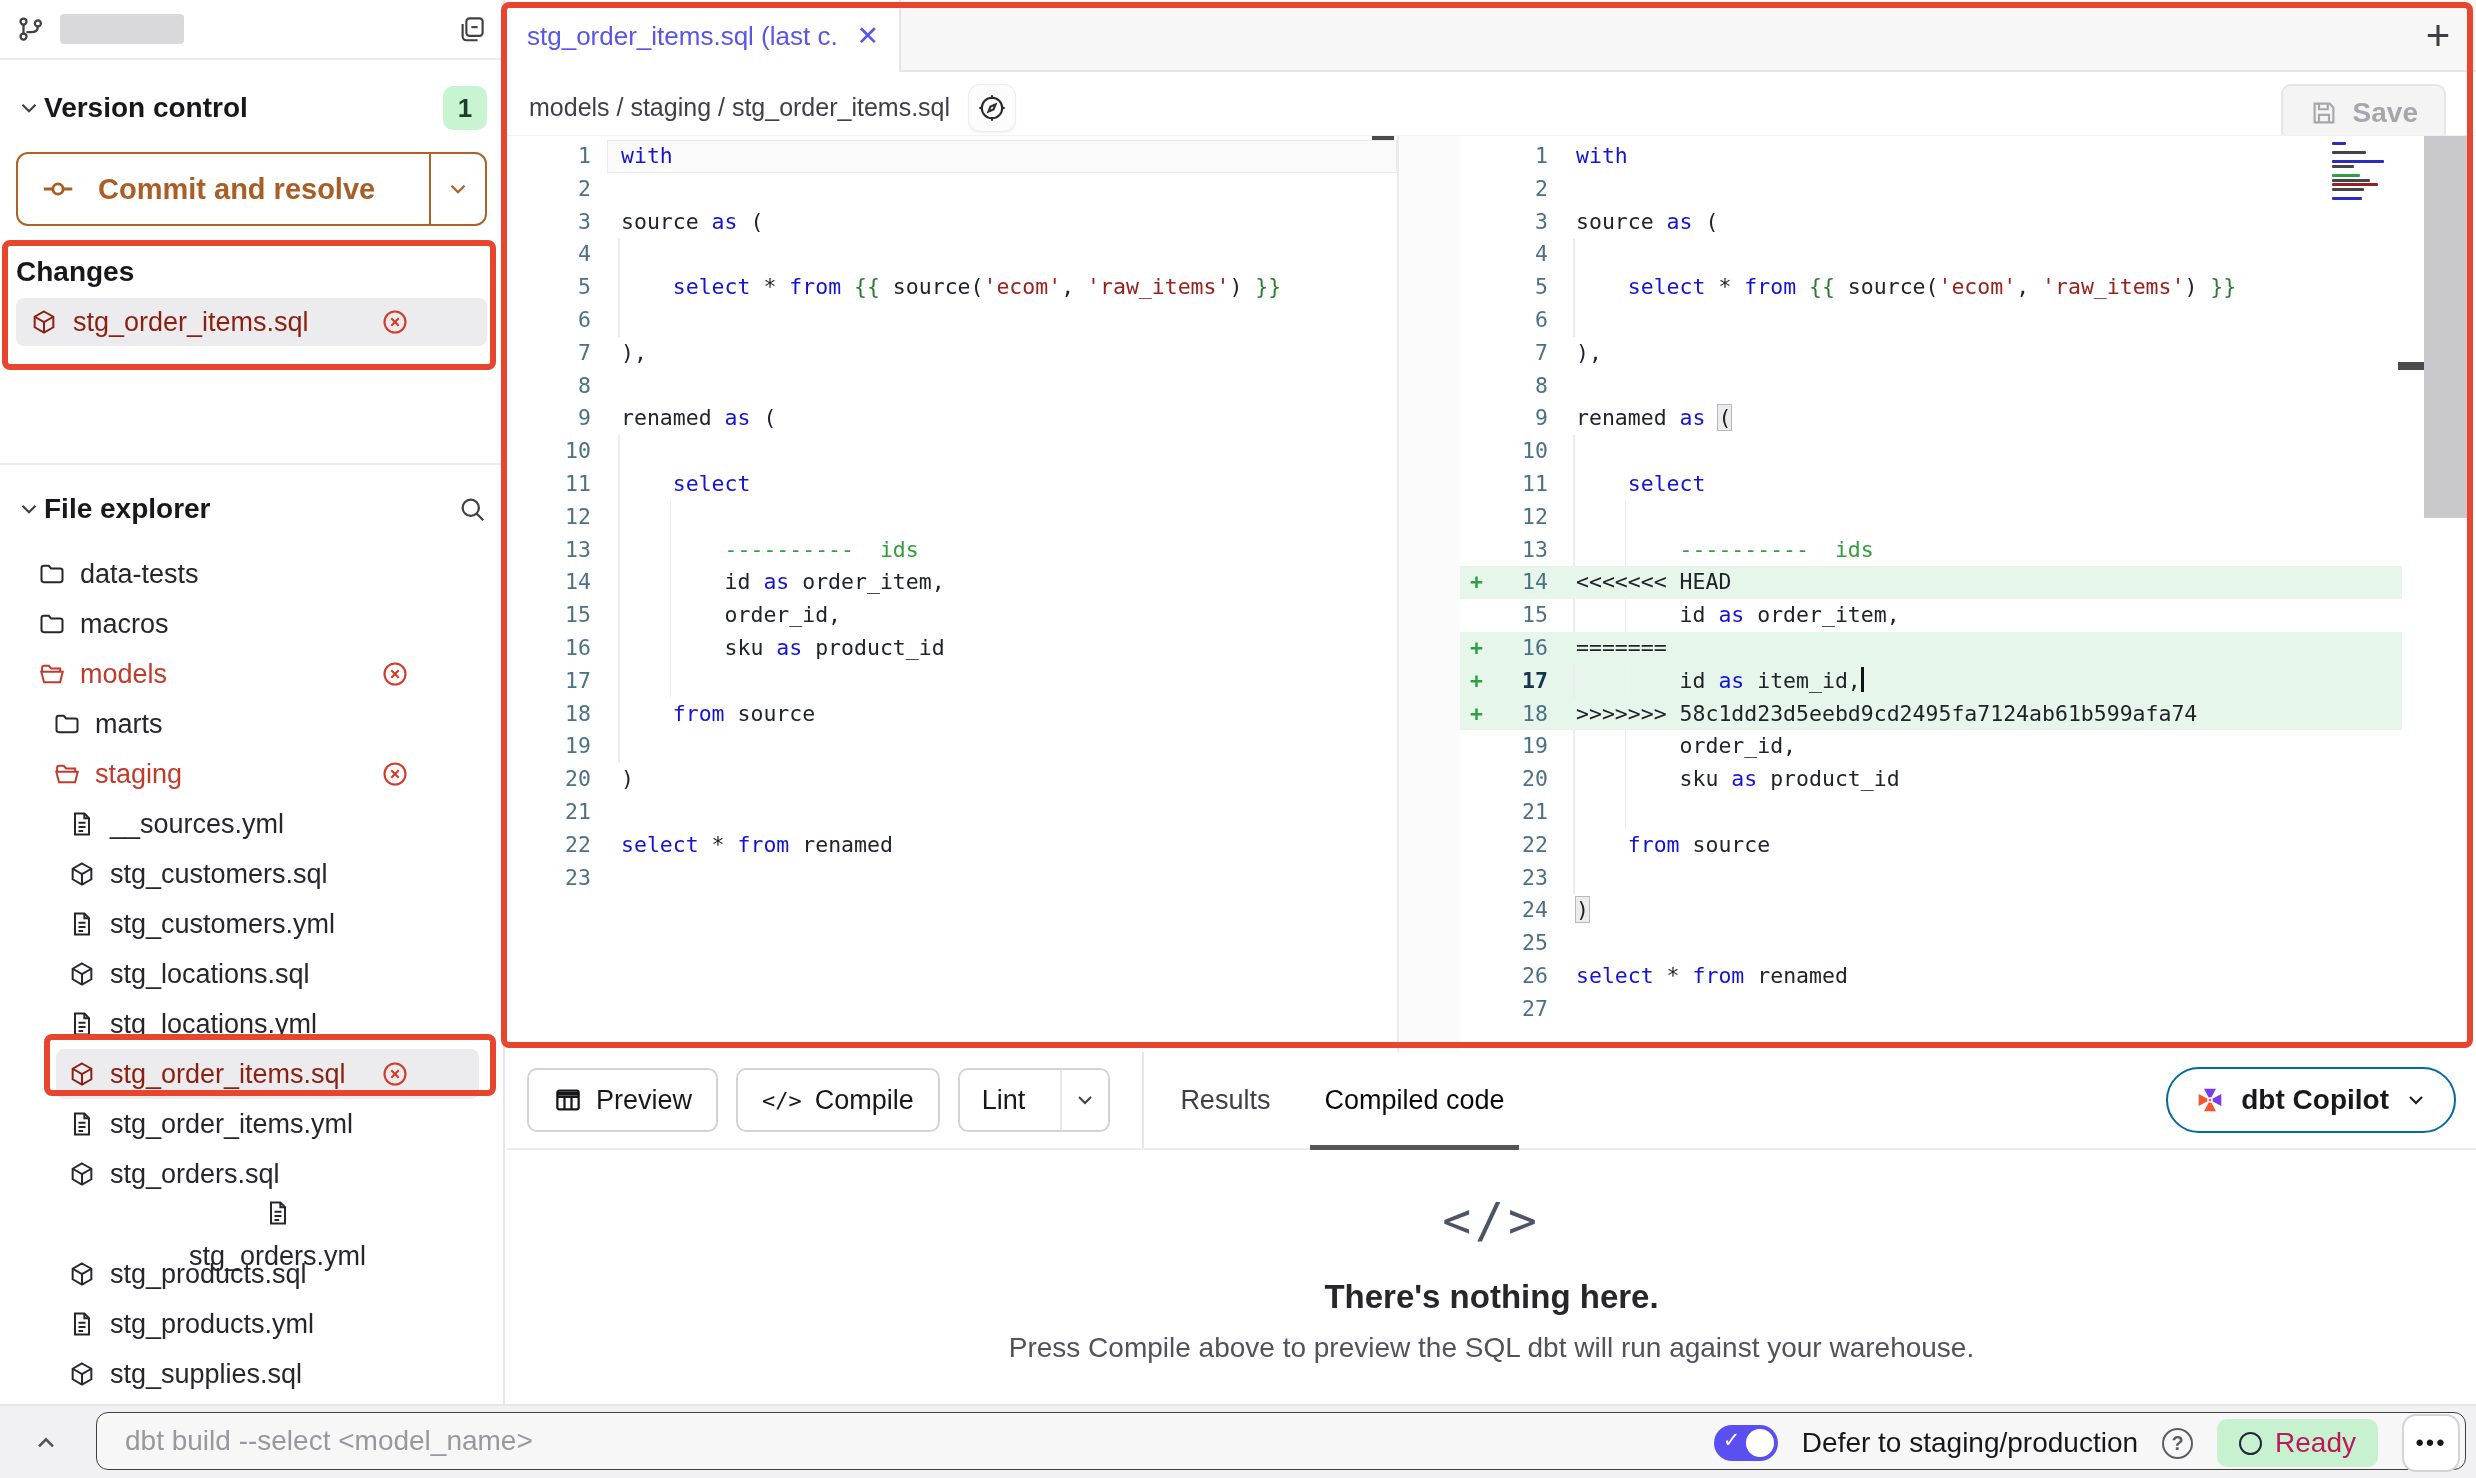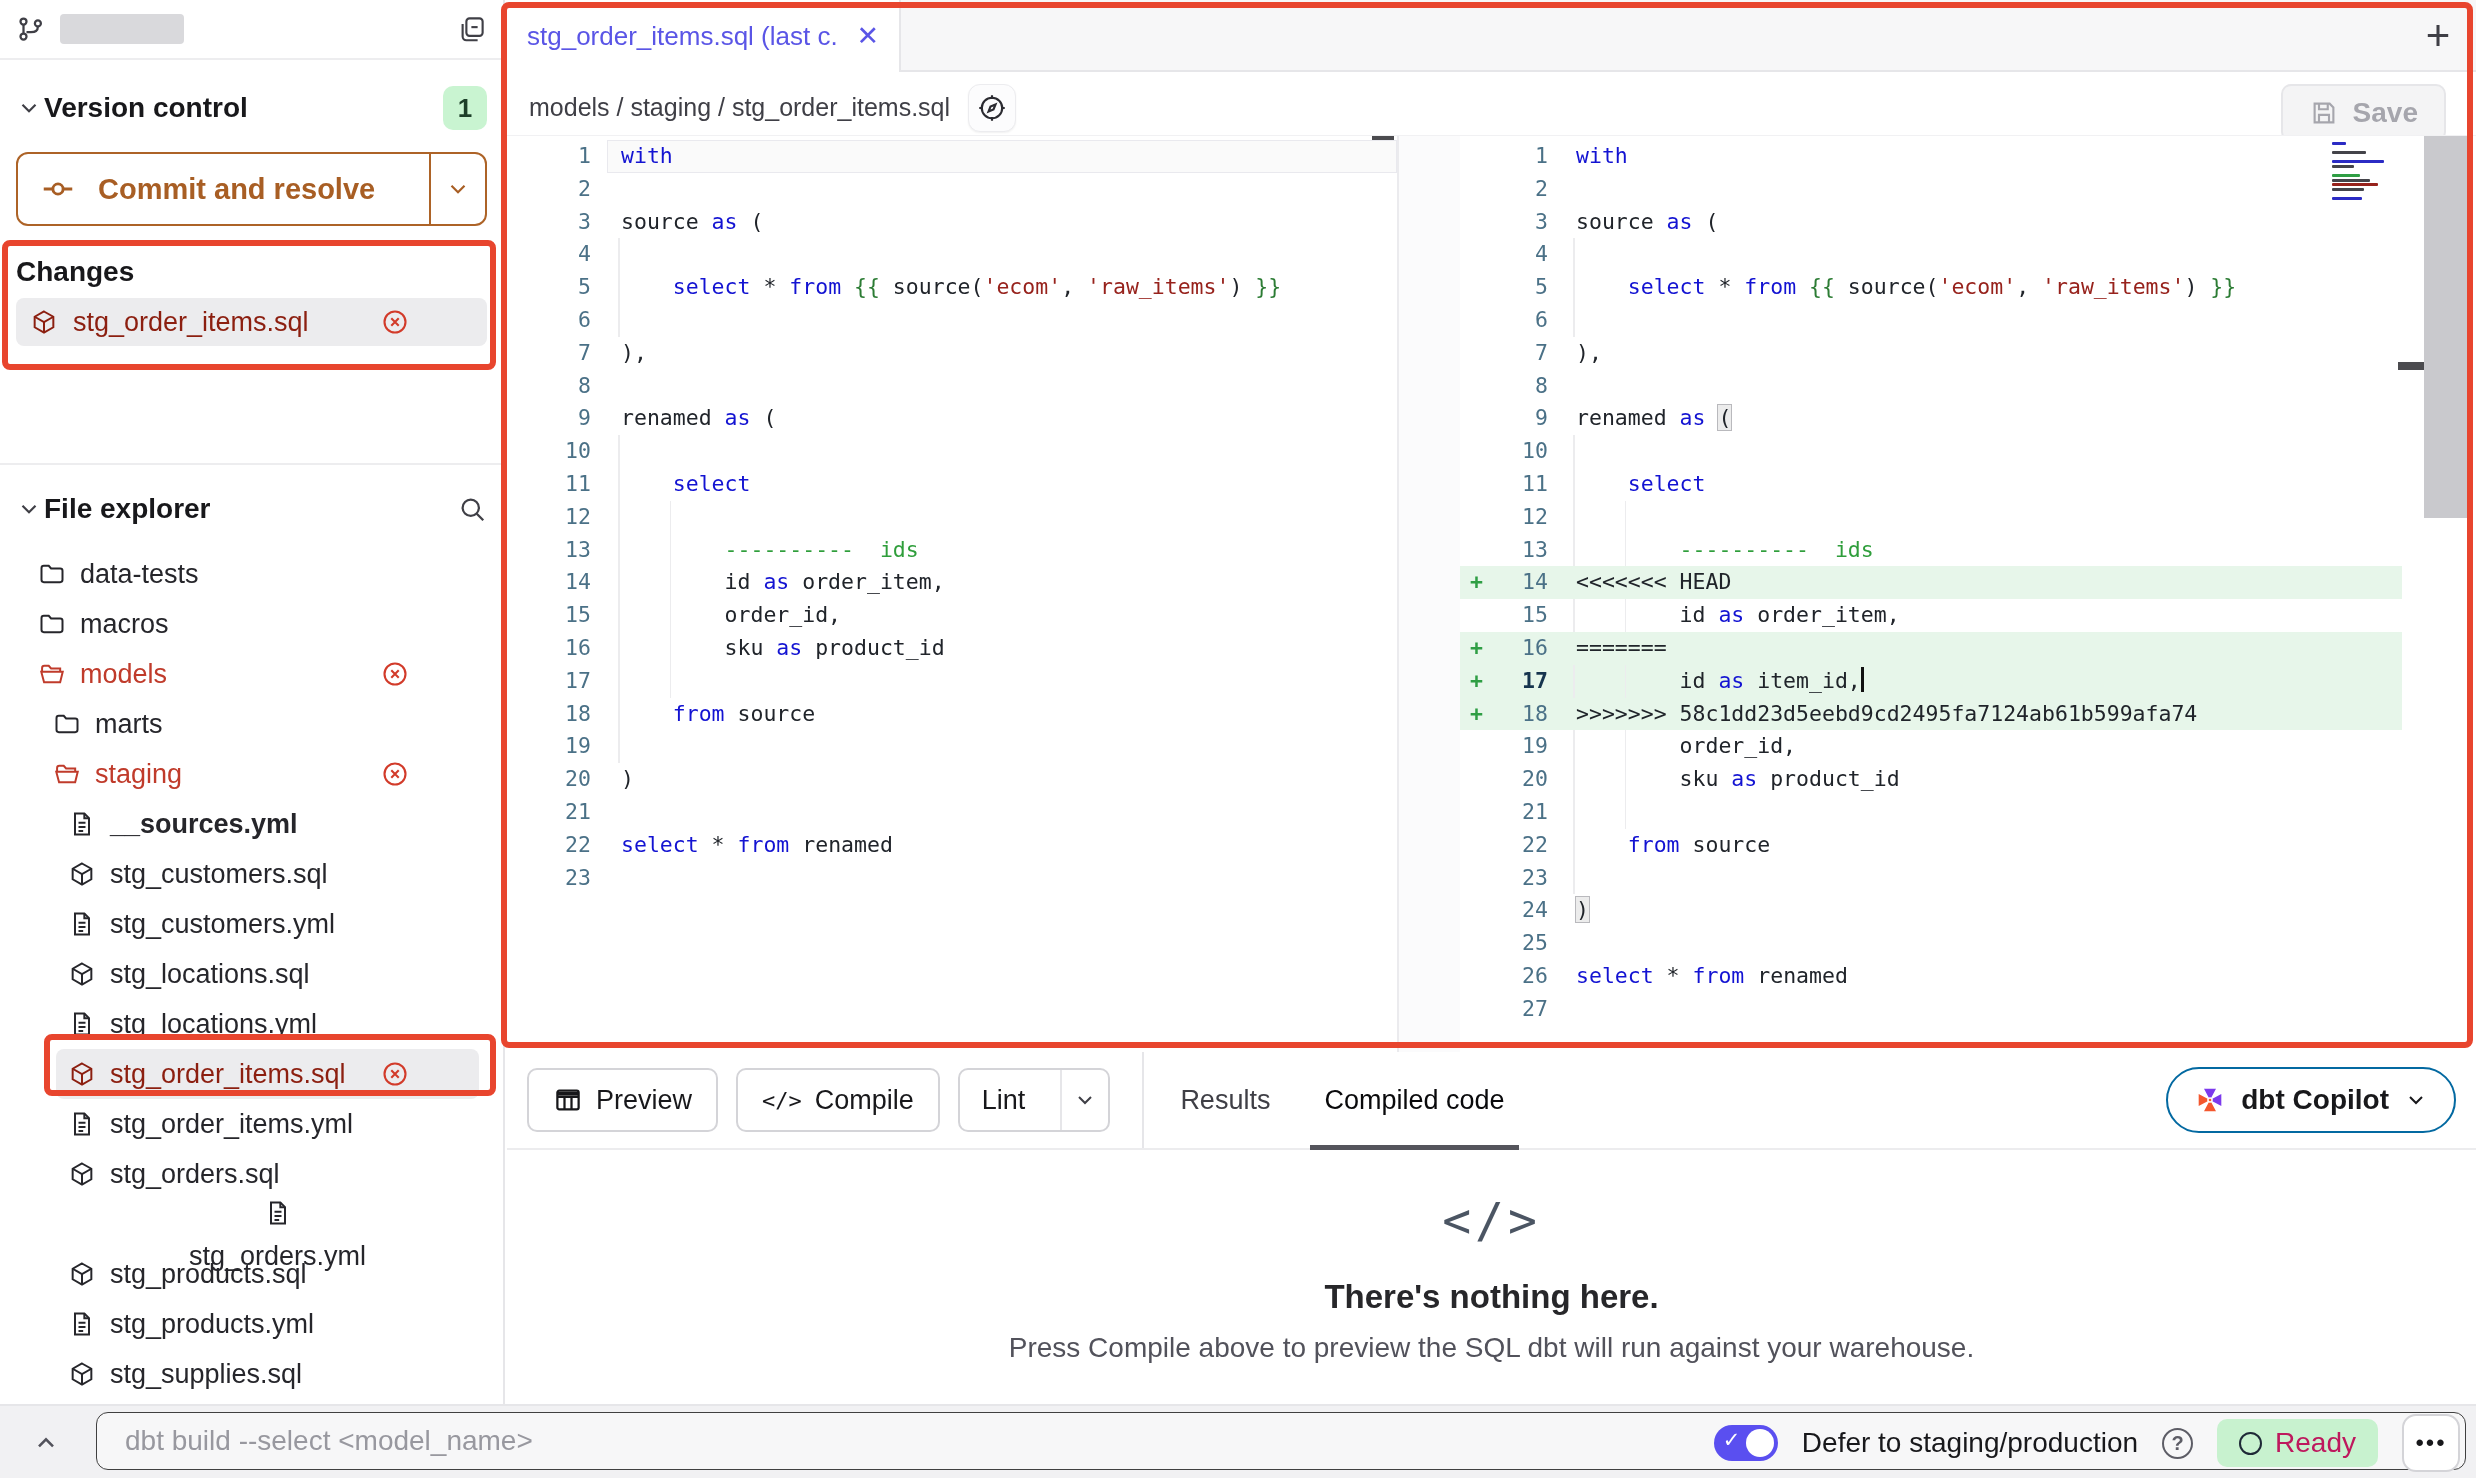--- a/index.html
+++ b/index.html
@@ -301,21 +301,21 @@
             </svg>
           </span>
           <span>staging</span>
           <span class="cx">
             <svg width="28" height="28" viewBox="0 0 24 24" fill="none" stroke="currentColor" stroke-width="1.8">
               <circle cx="12" cy="12" r="9"></circle>
               <path d="M8.8 8.8l6.4 6.4M15.2 8.8l-6.4 6.4"></path>
             </svg>
           </span>
         </div>
-        <div class="tree-row" style="padding-left: 52px; font-weight: bold;">
+        <div class="tree-row" style="padding-left: 52px;">
           <span class="tree-icon">
             <svg width="28" height="28" viewBox="0 0 24 24" fill="none" stroke="currentColor" stroke-width="1.7">
               <path d="M6 3h8l4 4v14H6V3z"></path>
               <path d="M14 3v4h4M9 11h6M9 14.5h6M9 18h4"></path>
             </svg>
           </span>
           <span>__sources.yml</span>
         </div>
         <div class="tree-row" style="padding-left: 52px;">
           <span class="tree-icon">

